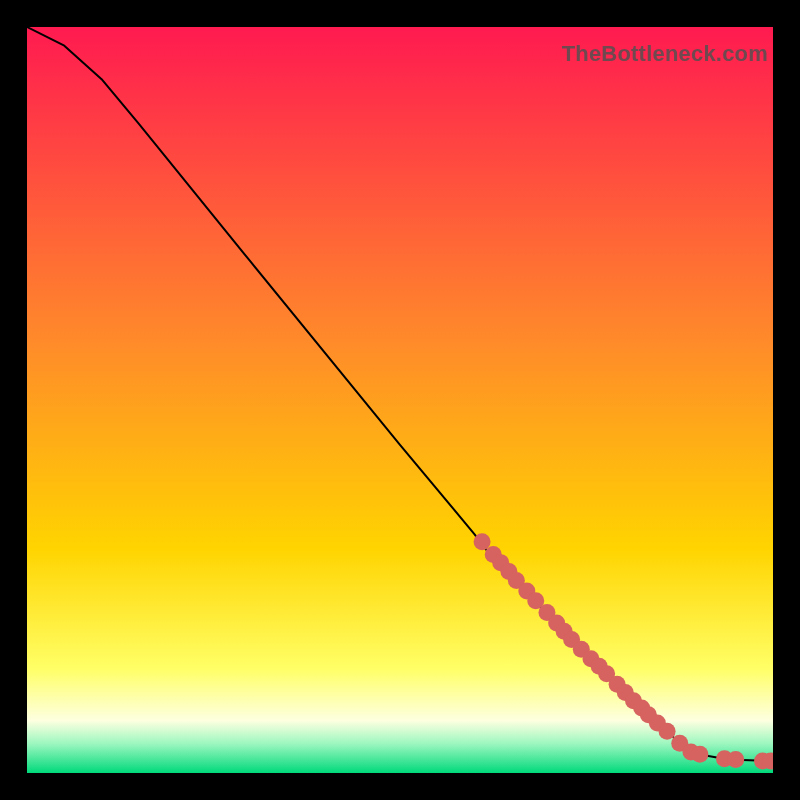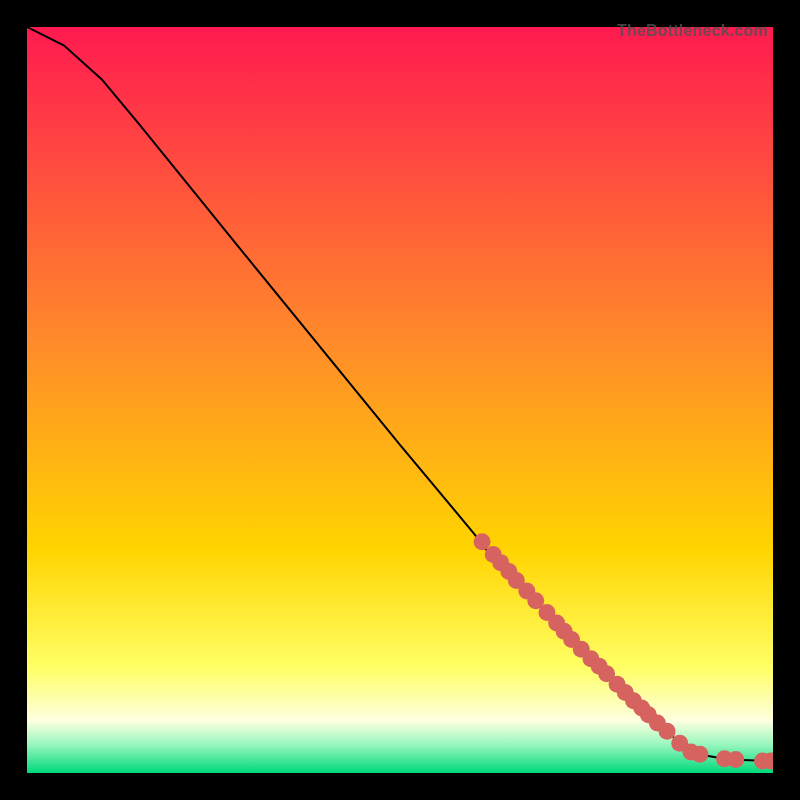--- a/index.html
+++ b/index.html
@@ -14,23 +14,23 @@
   .frame {
     position: absolute;
     left: 27px;
     top: 27px;
     width: 746px;
     height: 746px;
     overflow: hidden;
   }
   .watermark {
     position: absolute;
-    top: 22px;
+    top: 41px;
     right: 32px;
-    font-size: 16px;
+    font-size: 22px;
     font-weight: 600;
     color: rgba(80,80,80,0.82);
     letter-spacing: 0.2px;
     user-select: none;
   }
 </style>
 </head>
 <body>
 
 <div class="frame">

